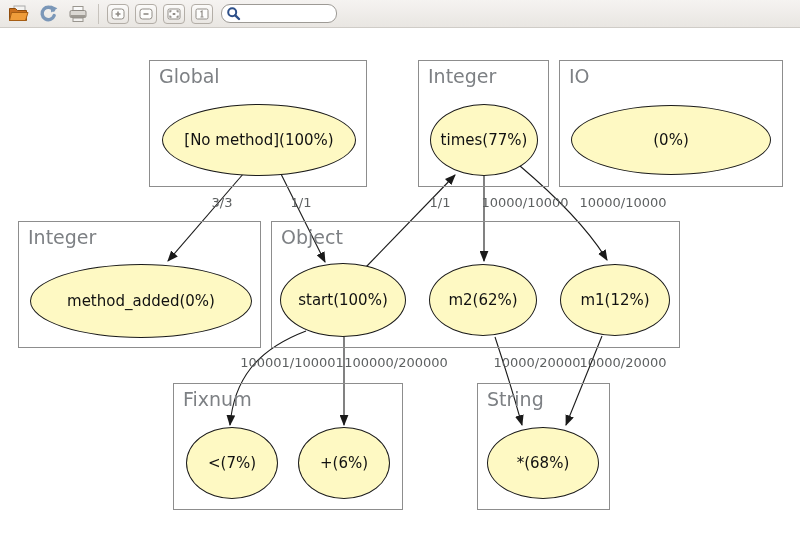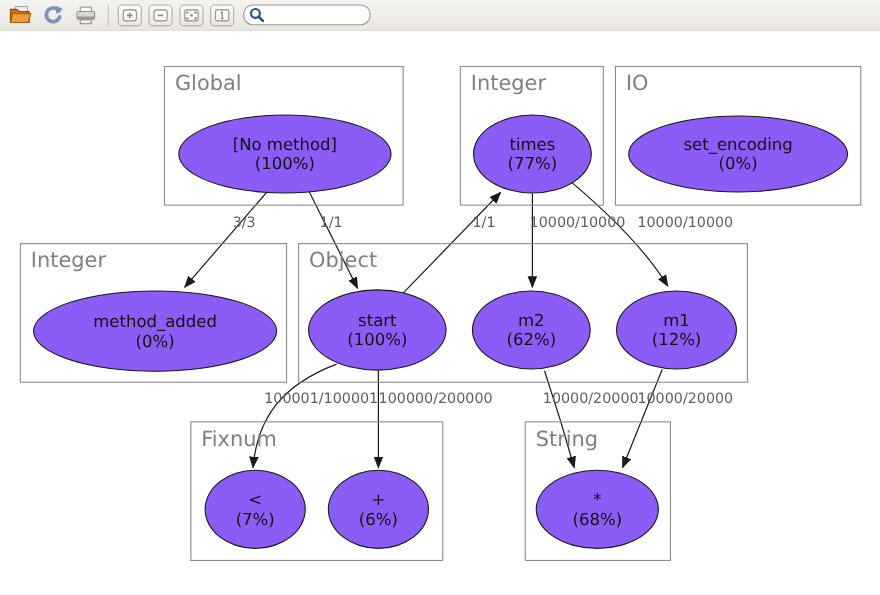--- a/index.html
+++ b/index.html
@@ -23,22 +23,22 @@
   .search input { border:none; outline:none; width:88px; height:15px; font-size:12px;
                   background:transparent; font-family:"DejaVu Sans","Liberation Sans",sans-serif; }
 
   
   .canvas { position:absolute; left:0; top:28px; width:800px; height:513px; background:#fff; }
   .edges { position:absolute; left:0; top:0; width:800px; height:513px; }
 
   .cluster { position:absolute; border:1px solid #8d8d8d; background:transparent; }
   .cluster-label { position:absolute; left:9px; top:4px; font-size:19px; color:#7d8084; }
 
-  .node { position:absolute; border:1px solid #1a1a1a; border-radius:50%; background:#8b5cf6;
-          display:flex; flex-direction:column; align-items:center; justify-content:center;
+  .node { position:absolute; border:1px solid #1a1a1a; border-radius:50%; background:#fef9c3;
+          display:flex; flex-direction:row; align-items:center; justify-content:center;
           font-size:15px; color:#111; line-height:18px; cursor:pointer; }
 
   .elabel { position:absolute; transform:translateX(-50%); font-size:13px; color:#5d6061;
             white-space:nowrap; }
 </style>
 </head>
 <body>
 
 <div class="app">
 
@@ -144,21 +144,20 @@
 
     <div class="node" style="left:162px;top:76px;width:194px;height:72px">
       <span>[No method]</span>
       <span>(100%)</span>
     </div>
     <div class="node" style="left:430px;top:76px;width:108px;height:72px">
       <span>times</span>
       <span>(77%)</span>
     </div>
     <div class="node" style="left:571px;top:77px;width:200px;height:70px">
-      <span>set_encoding</span>
       <span>(0%)</span>
     </div>
     <div class="node" style="left:30px;top:236px;width:222px;height:74px">
       <span>method_added</span>
       <span>(0%)</span>
     </div>
     <div class="node" style="left:280px;top:235px;width:126px;height:74px">
       <span>start</span>
       <span>(100%)</span>
     </div>

